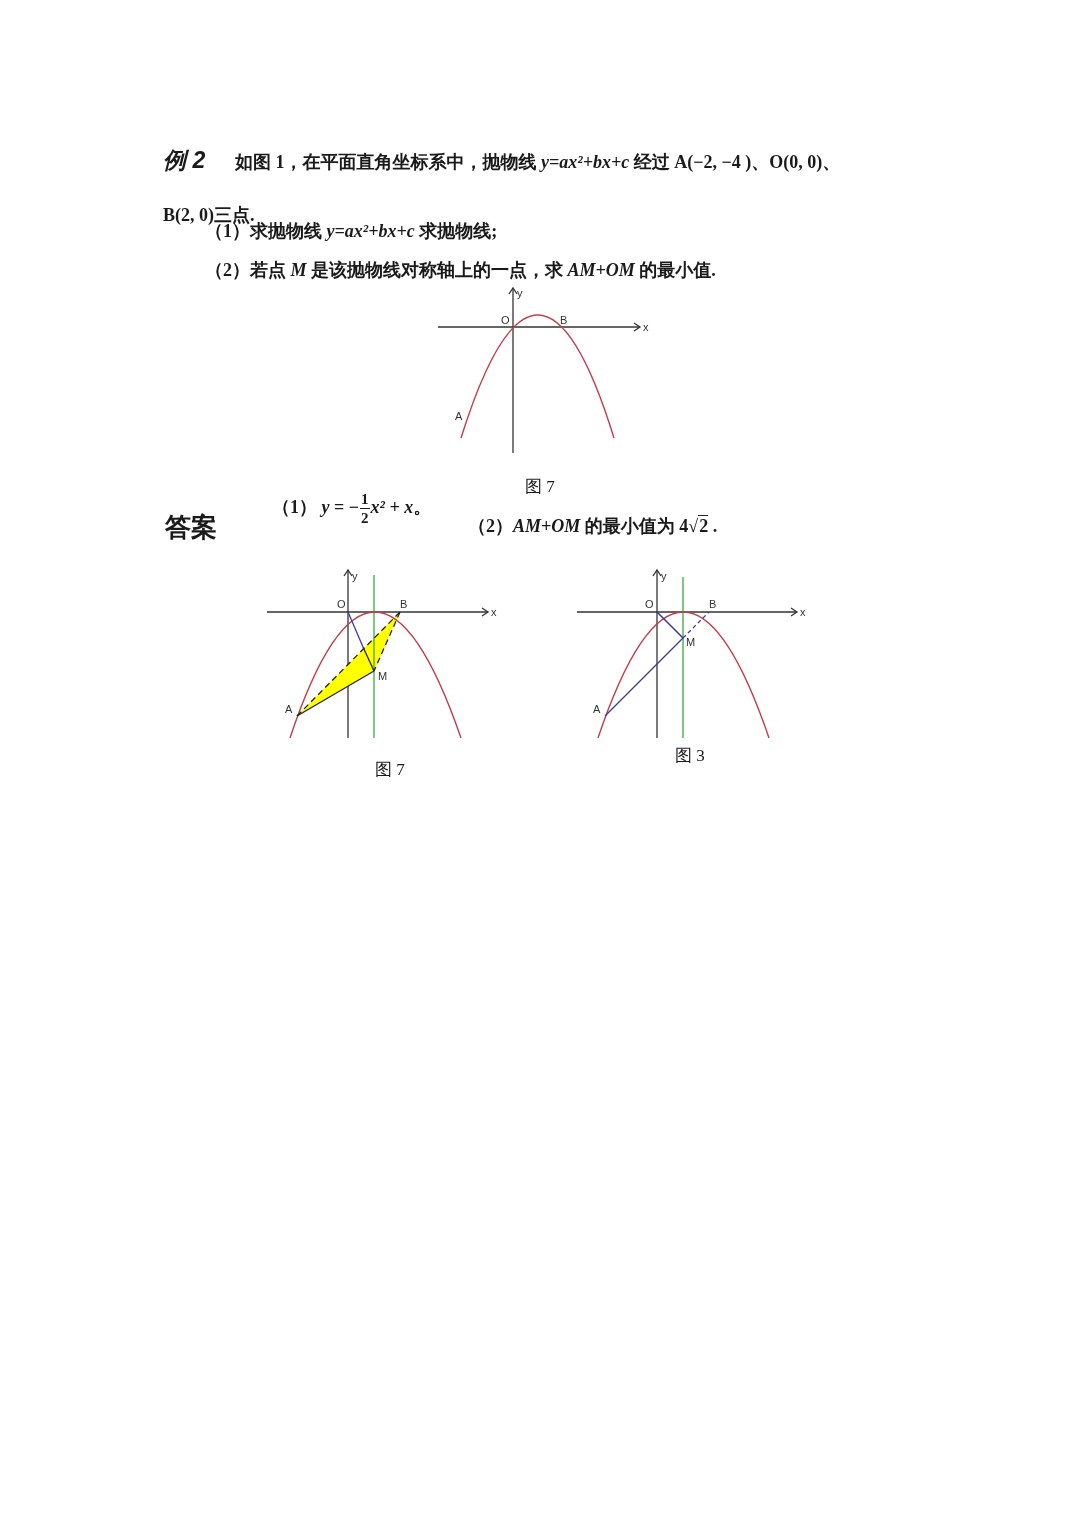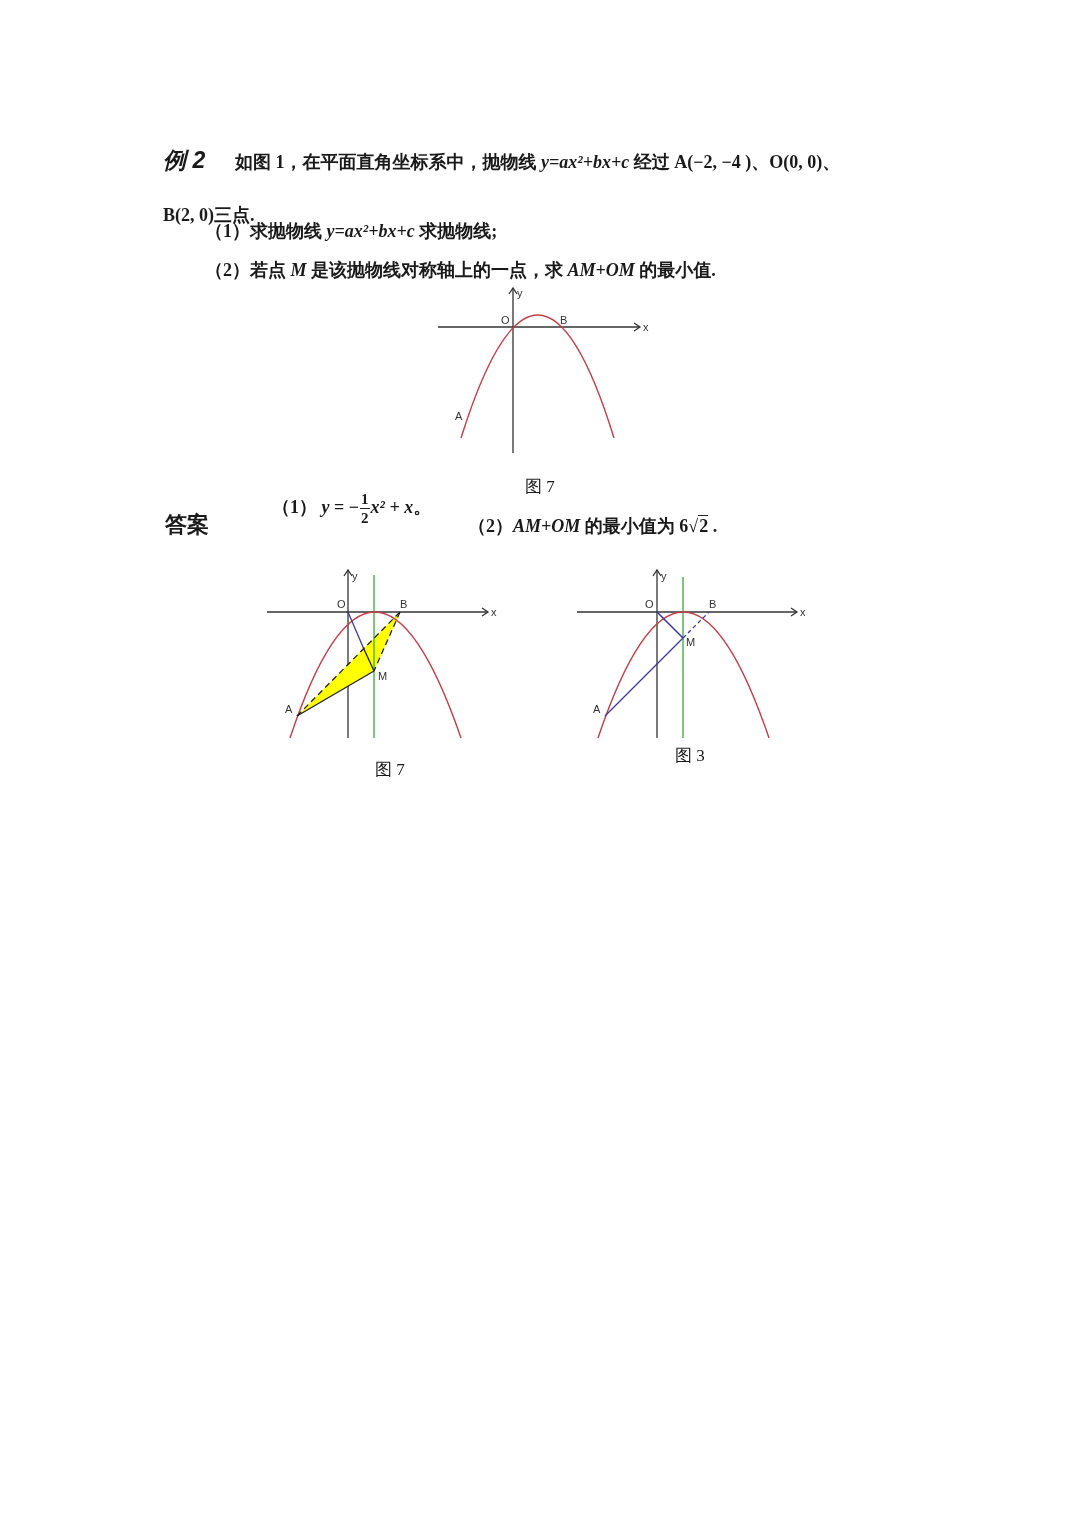--- a/index.html
+++ b/index.html
@@ -83,20 +83,20 @@
     <text x="709" y="608" font-size="11" fill="#333">B</text>
     <text x="593" y="713" font-size="11" fill="#333">A</text>
     <text x="686" y="646" font-size="11" fill="#333">M</text>
   </g>
 </svg>
 
 <div class="abs caption" style="left:525px; top:475px;">图 7</div>
 <div class="abs caption" style="left:375px; top:758px;">图 7</div>
 <div class="abs caption" style="left:675px; top:744px;">图 3</div>
 
-<div class="abs label-bold" style="left:165px; top:510px; font-family: Liberation Serif, serif; font-size:22px;">答案</div>
+<div class="abs label-bold" style="left:165px; top:510px; font-family: Liberation Serif, serif; font-size:26px;">答案</div>
 <div class="abs txt" style="left:272px; top:490px;">
   <span>（1）</span>
   <span class="it">y</span><span> = −</span><span class="frac"><span class="num">1</span><span class="den">2</span></span><span class="it">x² + x</span><span>。</span>
 </div>
 <div class="abs txt" style="left:468px; top:514px;">
-  <span>（2）</span><span class="it">AM+OM</span><span> 的最小值为 6</span><span>√</span><span class="sqrt">2</span><span> .</span>
+  <span>（2）</span><span class="it">AM+OM</span><span> 的最小值为 4</span><span>√</span><span class="sqrt">2</span><span> .</span>
 </div>
 
 </body></html>

